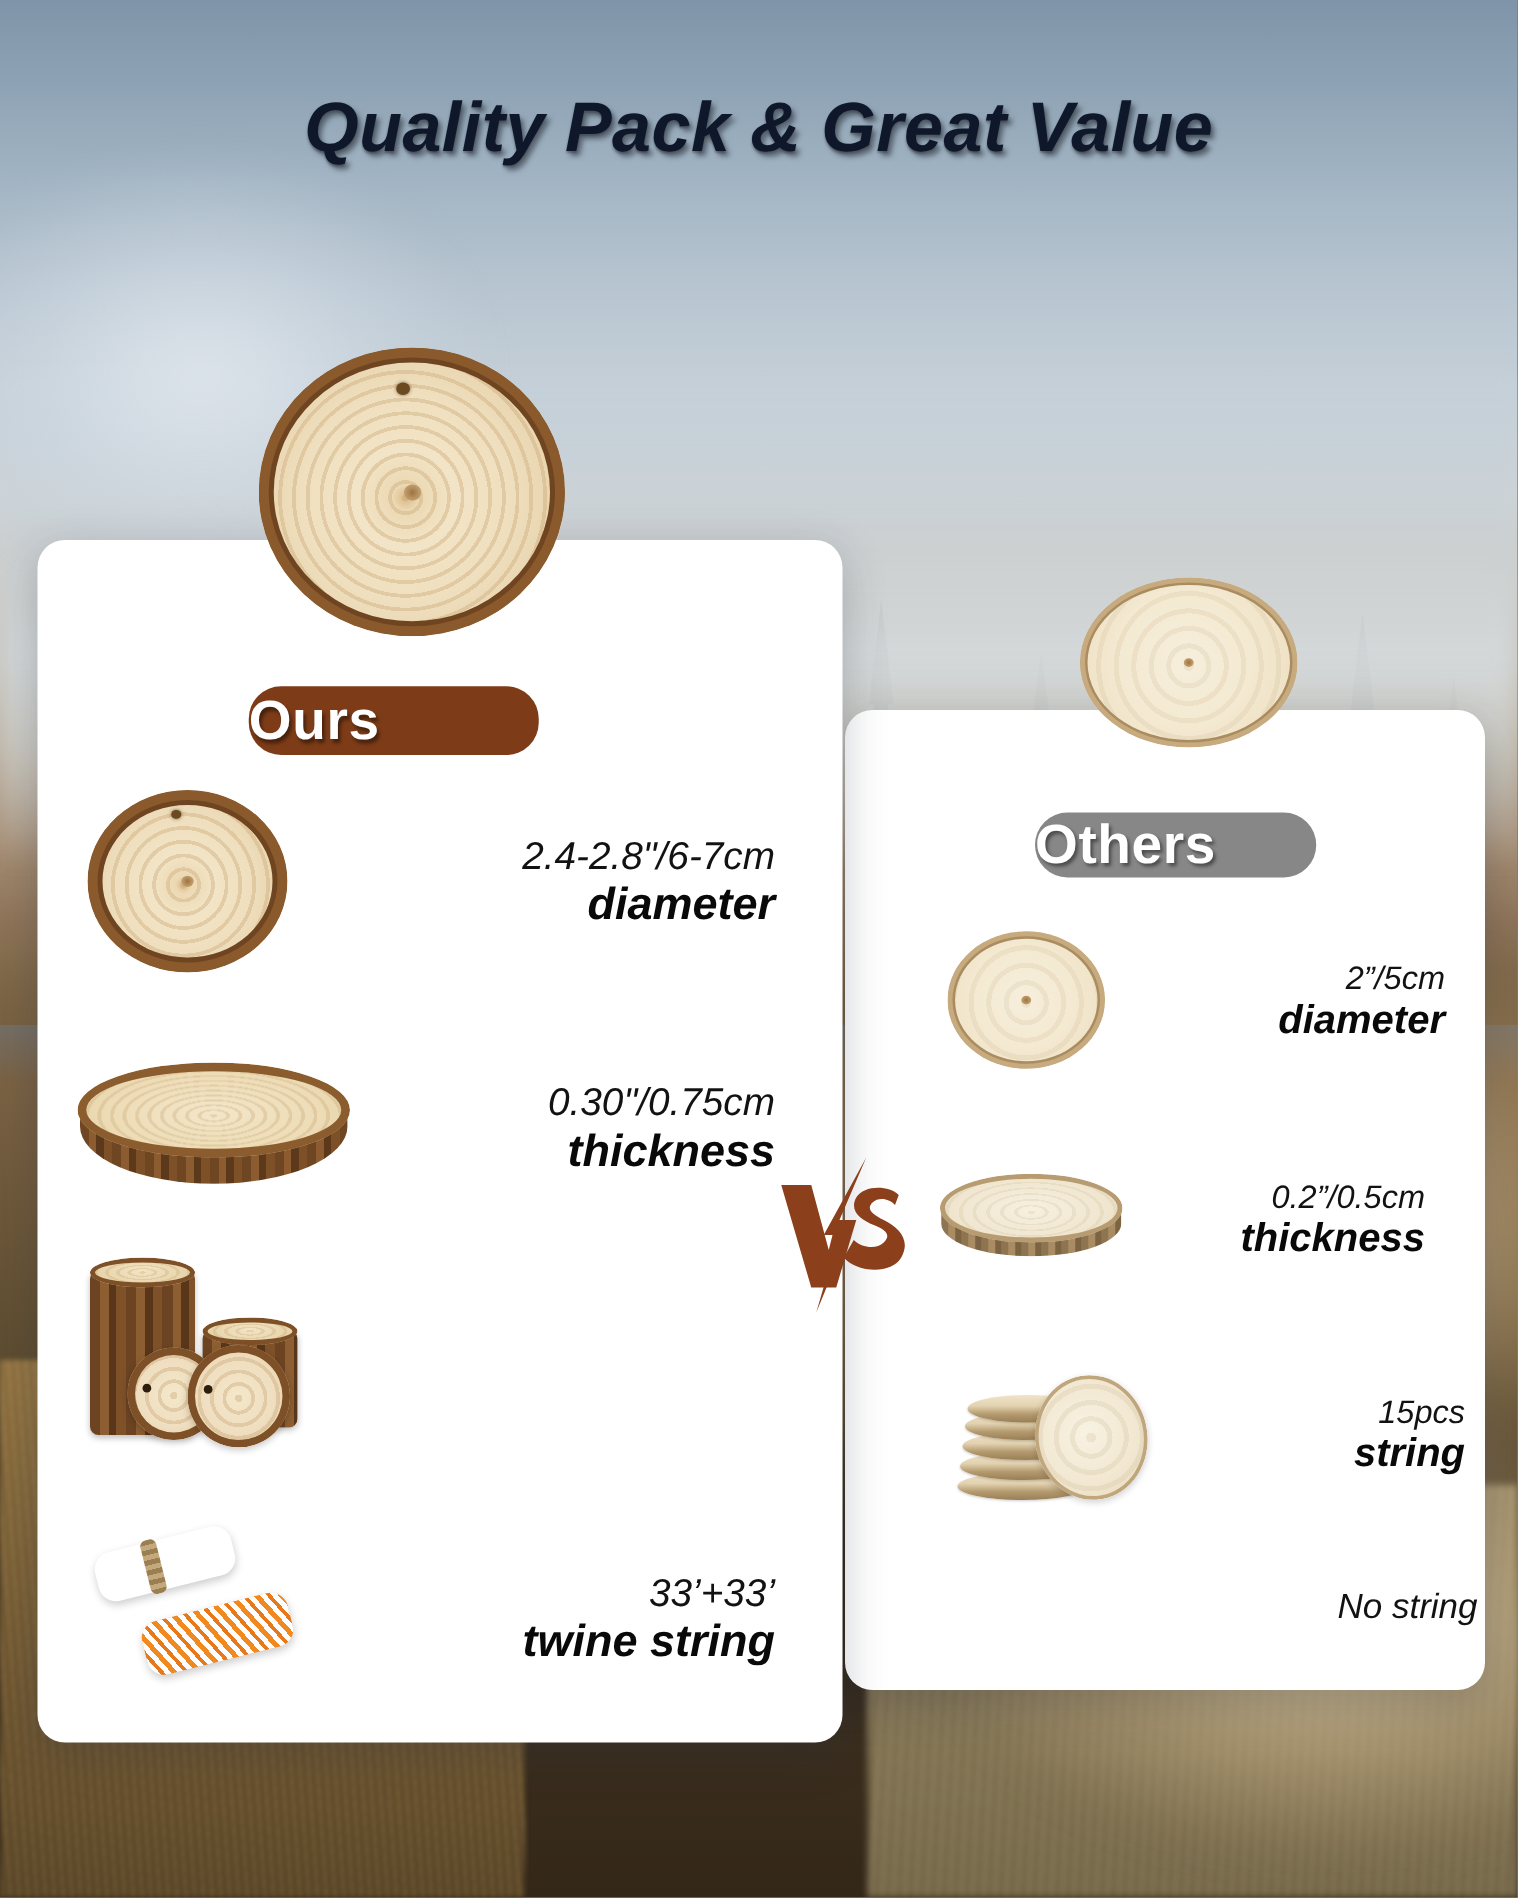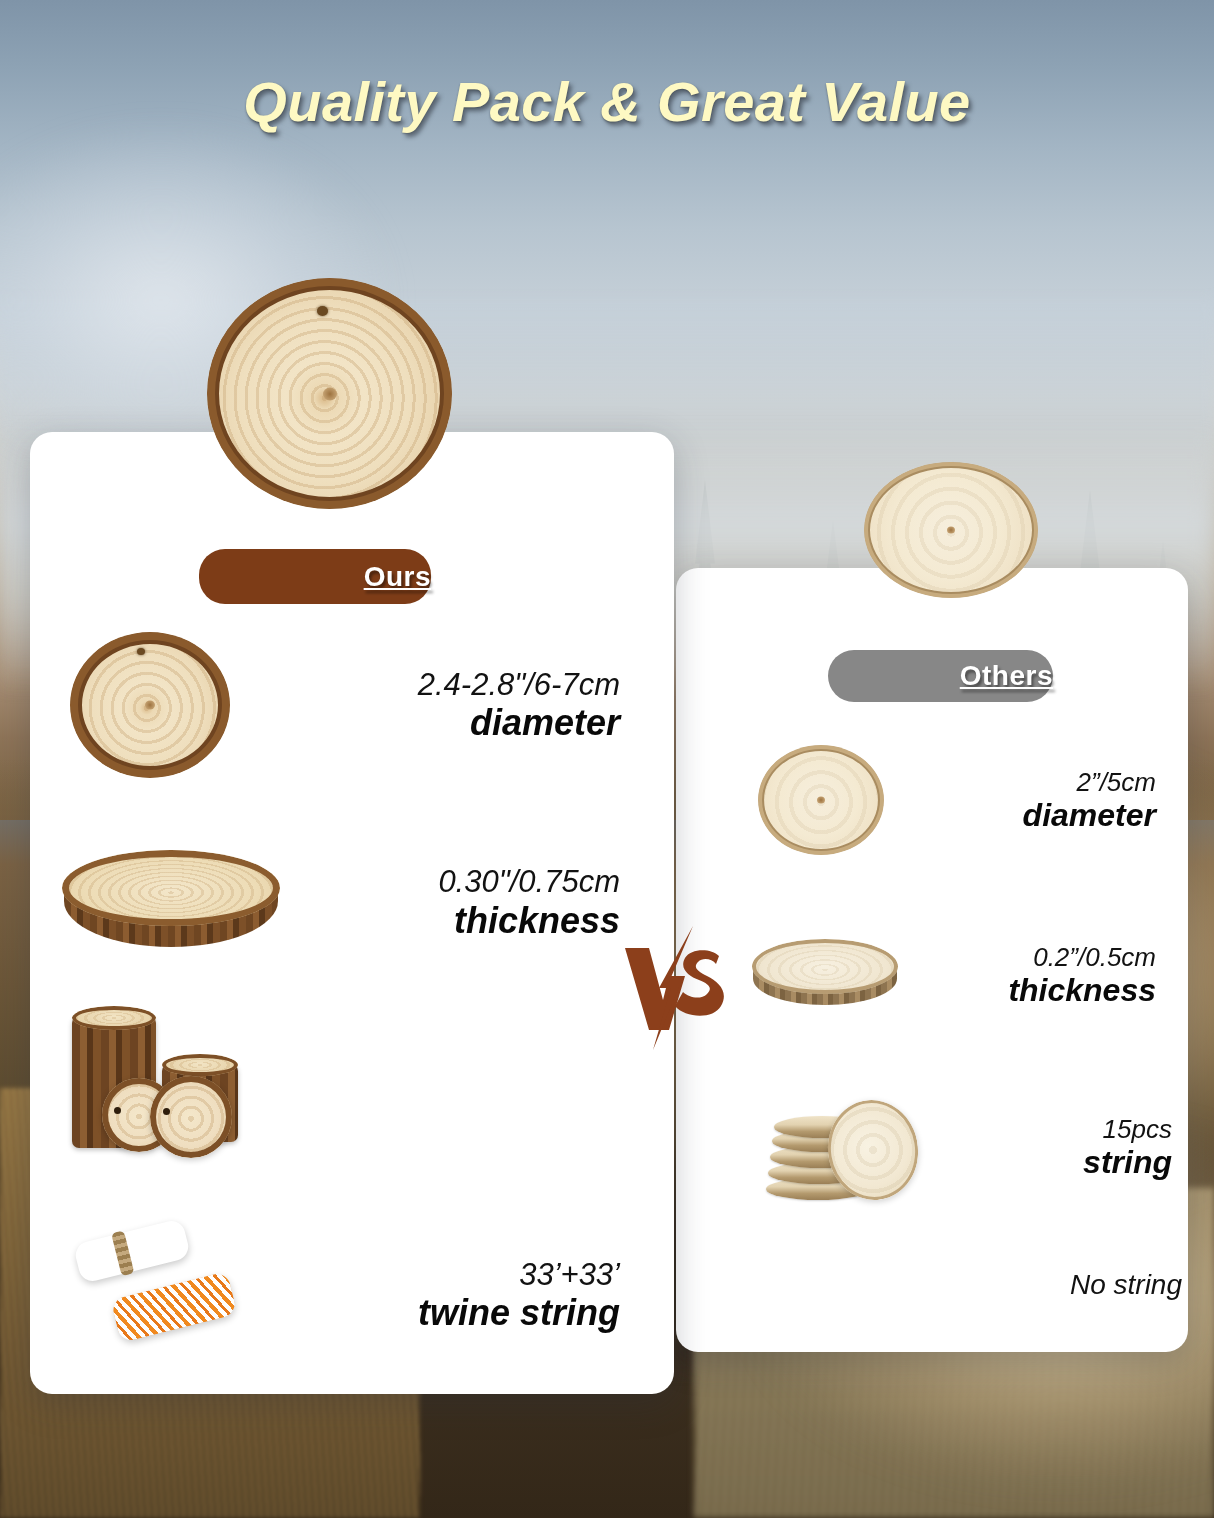--- a/index.html
+++ b/index.html
@@ -89,39 +89,38 @@
     filter:blur(8px);
   }
 
   
   #headline {
     position:absolute; left:0; right:0; top:68px;
     text-align:center; z-index:20;
   }
   #headline .line {
     font-size:56px; font-weight:bold; font-style:italic;
-    color:#fef9c3; letter-spacing:.4px; line-height:1.22;
+    color:#0f172a; letter-spacing:.4px; line-height:1.22;
     text-shadow:3px 4px 4px rgba(40,45,55,.55), 0 1px 2px rgba(0,0,0,.35);
   }
 
   
   .card {
     position:absolute; background:#ffffff; border-radius:22px;
     box-shadow:0 10px 34px rgba(40,48,60,.26);
   }
   #card-ours   { left:30px;  top:432px;  width:644px; height:962px; z-index:10; }
   #card-others { left:676px; top:568px;  width:512px; height:784px; z-index:8; }
 
   
   .badge {
     position:absolute; border-radius:26px; display:flex;
-    align-items:center; justify-content:flex-end;
-    color:#fff; font-weight:bold; font-size:28px; letter-spacing:.5px;
+    align-items:center; justify-content:flex-start;
+    color:#fff; font-weight:bold; font-size:44px; letter-spacing:.5px;
     text-shadow:2px 3px 3px rgba(0,0,0,.45);
-    text-decoration:underline;
   }
   #badge-ours   { left:199px; top:549px; width:232px; height:55px;
                   background:#7d3c17; z-index:22; }
   #badge-others { left:828px; top:650px; width:225px; height:52px;
                   background:#878787; z-index:22; }
 
   
   .row { position:absolute; display:flex; align-items:center; }
   .spec { display:flex; flex-direction:column; }
   .spec .value {
@@ -407,21 +406,21 @@
 
 <div class="row" style="left:742px;top:915px;width:430px;height:120px;z-index:18;">
   <div class="imgbox slice-angled" style="width:146px;height:72px;margin-left:10px;">
     <div class="edge" style="top:40%;height:52%;
          background:repeating-linear-gradient(90deg,#8e7450 0 6px,#a98c63 6px 11px,#7c6341 11px 16px),#8c7350;"></div>
     <div class="face" style="height:76%;
          background:repeating-radial-gradient(ellipse at 50% 56%, rgba(208,190,154,.25) 0 3px, rgba(255,255,255,0) 3px 11px),
                     radial-gradient(ellipse at 50% 50%, #f7f0e0 0%, #f0e6d0 60%, #e0d2b4 100%);
          box-shadow:inset 0 0 0 4px #b79c72;"></div>
   </div>
-  <div class="spec others-spec" style="margin-left:auto;margin-right:16px;">
+  <div class="spec others-spec" style="margin-left:auto;margin-right:32px;">
     <span class="value">0.2”/0.5cm</span>
     <span class="label">thickness</span>
   </div>
 </div>
 
 <div class="row" style="left:742px;top:1080px;width:430px;height:135px;z-index:18;">
   <div class="imgbox pstack" style="width:170px;height:124px;margin-left:14px;">
     <div class="disc" style="left:10px;top:92px;width:104px;height:22px;"></div>
     <div class="disc" style="left:12px;top:76px;width:102px;height:22px;"></div>
     <div class="disc" style="left:14px;top:60px;width:100px;height:22px;"></div>

